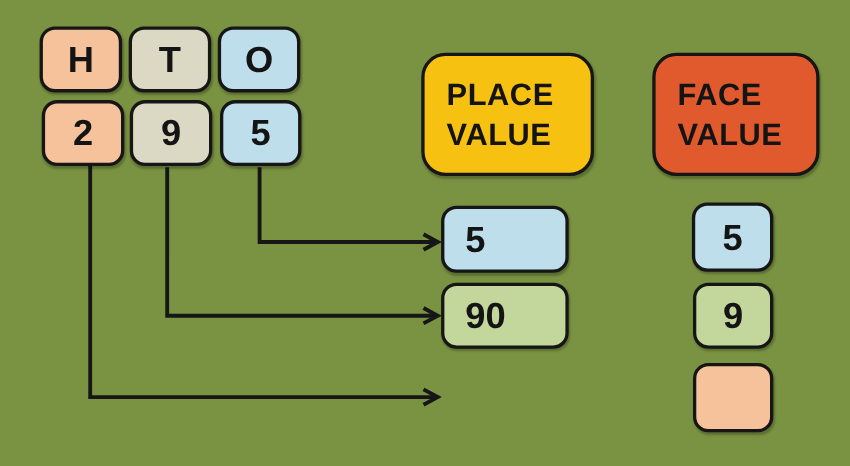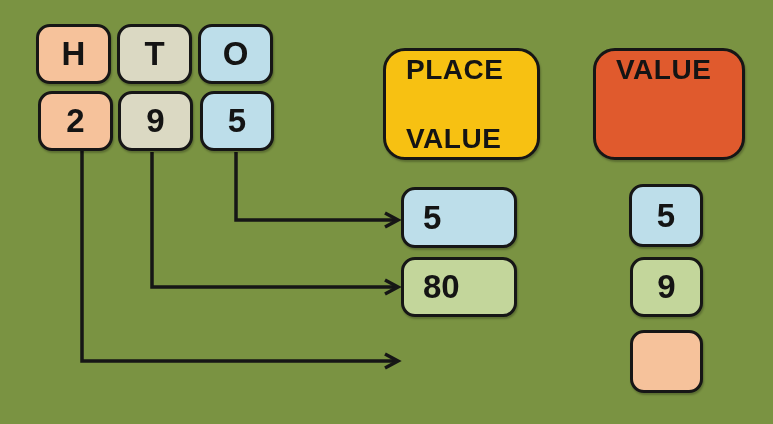--- a/index.html
+++ b/index.html
@@ -39,21 +39,21 @@
   
   .pos-d2 { left: 38px;  top: 91px; width: 75px; height: 60px; }
   .pos-d9 { left: 118px; top: 91px; width: 75px; height: 60px; }
   .pos-d5 { left: 200px; top: 91px; width: 74px; height: 60px; }
 
   
   .header-plate {
     border-radius: 22px;
     flex-direction: column;
     align-items: flex-start;
-    justify-content: space-between;
+    justify-content: center;
     padding-left: 20px;
     font-size: 28px;
     line-height: 37px;
     letter-spacing: 0.5px;
   }
   .pos-pv-header { left: 383px; top: 48px; width: 157px; height: 112px; }
   .pos-fv-header { left: 593px; top: 48px; width: 152px; height: 112px; }
 
   
   .pv-box {
@@ -109,23 +109,24 @@
   <div class="box cell c-peach pos-d2">2</div>
   <div class="box cell c-tan pos-d9">9</div>
   <div class="box cell c-blue pos-d5">5</div>
 
   <div class="box header-plate c-yellow pos-pv-header">
     <span>PLACE</span>
     <span>VALUE</span>
   </div>
 
   <div class="box header-plate c-orange pos-fv-header">
+    <span>FACE</span>
     <span>VALUE</span>
   </div>
 
   <div class="box pv-box c-blue pos-pv5">5</div>
-  <div class="box pv-box c-green pos-pv90">80</div>
+  <div class="box pv-box c-green pos-pv90">90</div>
 
   <div class="box cell c-blue pos-fv5">5</div>
   <div class="box cell c-green pos-fv9">9</div>
   <div class="box cell c-peach pos-fvempty"></div>
 
 </div>
 
 </body></html>

